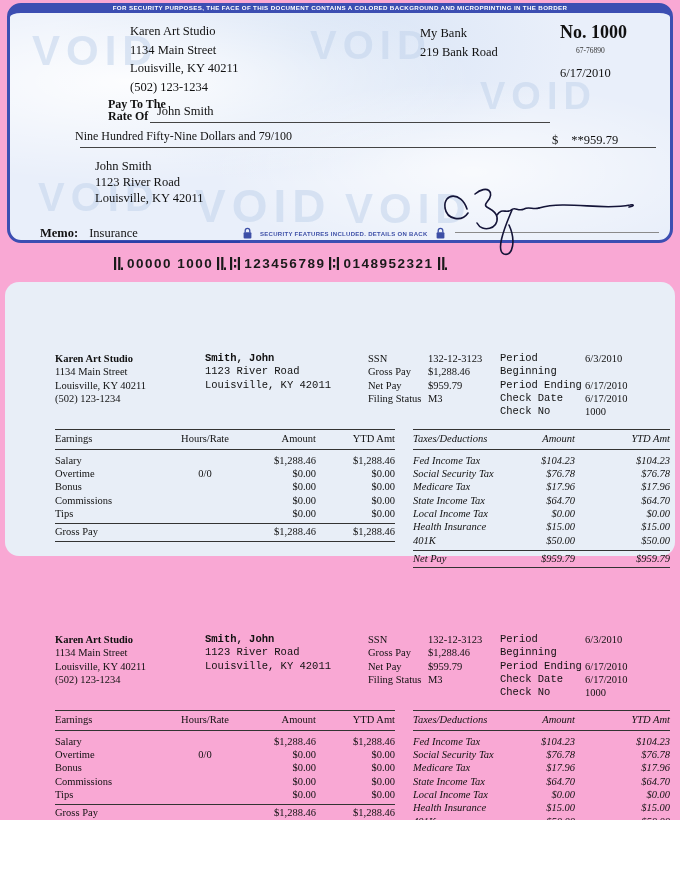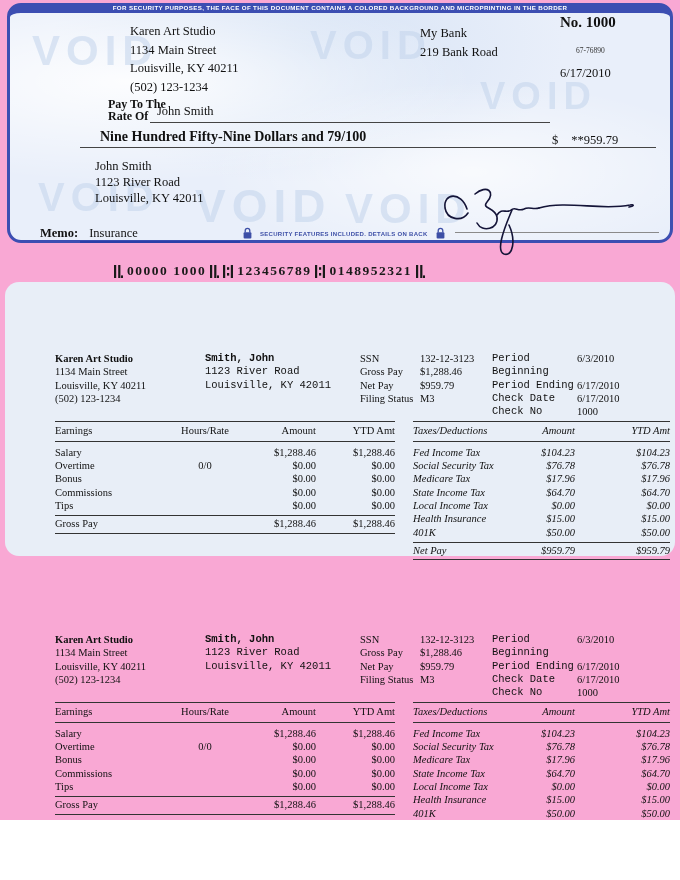--- a/index.html
+++ b/index.html
@@ -15,63 +15,63 @@
            radial-gradient(ellipse at 45% 15%, rgba(210,224,244,.8), rgba(210,224,244,0) 50%),
            #e9effa;}
   .check-banner{position:absolute;top:-9px;left:0;right:0;text-align:center;
          font-family:"Liberation Sans",sans-serif;font-size:6.2px;font-weight:bold;
          color:#fff;letter-spacing:.35px;white-space:nowrap;}
   .void-mark{position:absolute;font-family:"Liberation Sans",sans-serif;font-weight:bold;
          color:#c3d4ec;opacity:.55;letter-spacing:6px;z-index:0;user-select:none;}
   .check *{z-index:1;}
   .company-block{position:absolute;left:120px;top:9px;font-size:12.5px;line-height:18.5px;}
   .bank-block{position:absolute;left:410px;top:11px;font-size:12.5px;line-height:18.5px;}
-  .check-no{position:absolute;left:550px;top:1px;font-size:15px;font-weight:bold;}
+  .check-no{position:absolute;left:550px;top:9px;font-size:18px;font-weight:bold;}
   .fraction{position:absolute;left:566px;top:33px;font-size:7.5px;color:#333;}
   .check-date{position:absolute;left:550px;top:53px;font-size:12.5px;}
   .payto{position:absolute;left:98px;top:86px;font-size:12px;font-weight:bold;line-height:11.5px;}
   .payee-name{position:absolute;left:147px;top:91px;font-size:12.5px;}
   .payee-line{position:absolute;left:140px;top:109px;width:400px;height:1px;background:#444;}
   .amt{position:absolute;left:542px;top:91px;font-size:12.5px;margin-top:29px;}
   .amt .num{margin-left:13px;}
-  .words{position:absolute;left:90px;top:116px;font-size:14px;font-weight:bold;}
+  .words{position:absolute;left:65px;top:116px;font-size:12px;}
   .words-line{position:absolute;left:70px;top:134px;width:576px;height:1px;background:#444;}
   .payee-addr{position:absolute;left:85px;top:145px;font-size:12.5px;line-height:16px;}
   .memo-row{position:absolute;left:30px;top:213px;font-size:12.5px;}
   .memo-row .val{margin-left:11px;}
   .memo-line{position:absolute;left:70px;top:228px;width:160px;height:2px;background:#2b3fa8;}
   .sec-row{position:absolute;left:233px;top:212px;display:flex;align-items:center;gap:8px;}
   .sec-text{font-family:"Liberation Sans",sans-serif;font-size:6px;font-weight:bold;
             color:#3d4fa6;letter-spacing:.3px;white-space:nowrap;}
   .sig-line{position:absolute;left:445px;top:219px;width:204px;height:1px;background:#8a8a8a;}
   .sig{position:absolute;left:425px;top:166px;}
 
   
   .micr{position:absolute;left:112px;top:249px;display:flex;align-items:center;}
-  .micr-digits{font-family:Liberation Serif, serif;font-weight:bold;font-size:13.5px;
-               letter-spacing:1.5px;color:#1a1a1a;margin:14px 2px;}
+  .micr-digits{font-family:Liberation Sans, sans-serif;font-weight:bold;font-size:13.5px;
+               letter-spacing:1.5px;color:#1a1a1a;margin:7px 2px;}
   .micr-sym{margin:0 2px;}
   .micr-sym svg{display:block;fill:#1a1a1a;}
 
   
   .stub-paper{position:absolute;left:5px;top:282px;width:670px;height:274px;
               background:#e8eef7;border-radius:14px;}
   .stub{position:absolute;left:0;width:680px;font-size:10.5px;line-height:13.3px;}
   #stub-1{top:352px;}
   #stub-2{top:633px;}
   .stub-header{display:flex;margin-left:55px;}
   .sh-col1{width:150px;}
   .sh-col2{width:155px;font-family:Liberation Mono, monospace;}
   .sh-col3{width:132px;}
   .sh-col4{width:180px;}
   .b{font-weight:bold;}
-  .info-row{display:flex;}
+  .info-row{display:flex;margin-left:8px;}
   .sh-col3 .info-label{width:60px;flex:none;}
   .sh-col4 .info-label{width:85px;flex:none;font-family:Liberation Mono, monospace;}
-  .stub-tables{display:flex;margin-left:55px;margin-top:3px;align-items:flex-start;}
+  .stub-tables{display:flex;margin-left:55px;margin-top:11px;align-items:flex-start;}
   .earn{width:340px;}
   .tax{width:257px;margin-left:18px;}
   .grid-e{display:grid;grid-template-columns:105px 90px 66px 79px;}
   .grid-t{display:grid;grid-template-columns:110px 52px 95px;font-style:italic;}
   .c-l{text-align:left;}
   .c-c{text-align:center;}
   .c-r{text-align:right;}
   .tbl-head{border-top:1px solid #333;border-bottom:1px solid #333;padding:2px 0 3px;}
   .tbl-rows{margin-top:4px;margin-bottom:3px;}
   .tbl-total{border-top:1px solid #333;border-bottom:1px solid #333;padding:1px 0 2px;}

